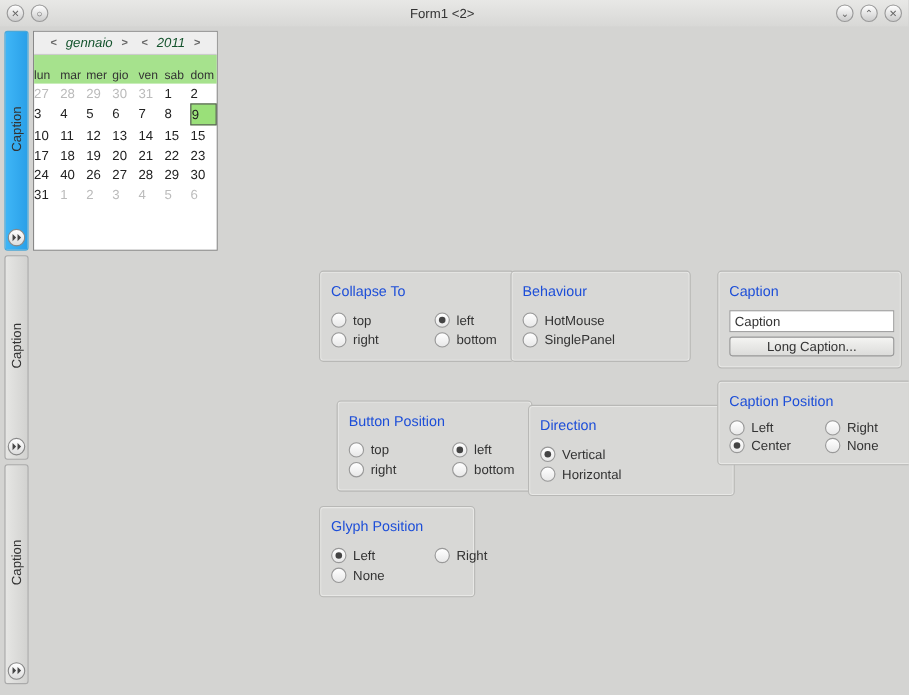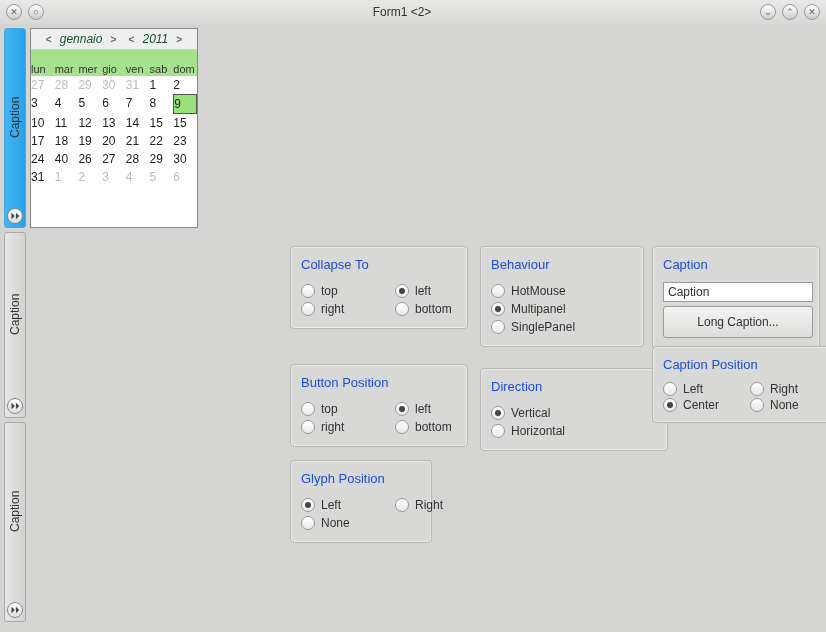--- a/index.html
+++ b/index.html
@@ -37,21 +37,21 @@
 .groupbox .gb-title { text-align:left; color:#1d4ed8; margin:4px 0 10px 0; font-size:13px;}
 .radio-row { display:flex; gap:24px; padding:2px 0;}
 .radio { display:flex; align-items:center; gap:6px; min-width:70px;}
 .radio .dot { width:14px;height:14px;border-radius:50%;background:linear-gradient(#fff,#e8e8e8);border:1px solid #999;display:flex;align-items:center;justify-content:center;}
 .radio .dot.on::after { content:'';width:6px;height:6px;border-radius:50%;background:#444;}
 .radio span { color:#333;}
 .radio-col .radio { padding:2px 0; }
 
 
 .caption-input { width:150px;height:20px;border:1px solid #999;background:#fff;padding:0 4px;color:#333;font-size:12px;}
-.long-btn { width:150px;height:32px;margin-top:4px;border:1px solid #999;border-radius:3px;background:linear-gradient(#f4f4f2,#dcdcda);color:#333;cursor:pointer;}
+.long-btn { width:150px;height:18px;margin-top:4px;border:1px solid #999;border-radius:3px;background:linear-gradient(#f4f4f2,#dcdcda);color:#333;cursor:pointer;}
 .radio-grid { display:grid; grid-template-columns: 1fr 1fr; row-gap:2px;}
 </style>
 </head>
 <body>
 
 <div class="titlebar">
   <div class="tb-left">
     <div class="tb-btn">✕</div>
     <div class="tb-btn">○</div>
   </div>
@@ -162,21 +162,21 @@
             <span>right</span>
           </div>
           <div class="radio">
             <div class="dot"></div>
             <span>bottom</span>
           </div>
         </div>
       </div>
   </div>
 
-  <div class="groupbox" style="left:290px;top:340px;width:178px">
+  <div class="groupbox" style="left:306px;top:340px;width:178px">
     <div class="gb-title">Button Position</div>
     <div id="g-button">
         <div class="radio-row">
           <div class="radio">
             <div class="dot"></div>
             <span>top</span>
           </div>
           <div class="radio">
             <div class="dot on"></div>
             <span>left</span>
@@ -210,30 +210,26 @@
         </div>
         <div class="radio-row">
           <div class="radio">
             <div class="dot"></div>
             <span>None</span>
           </div>
         </div>
       </div>
   </div>
 
-  <div class="groupbox" style="left:480px;top:222px;width:164px">
+  <div class="groupbox" style="left:464px;top:222px;width:164px">
     <div class="gb-title">Behaviour</div>
     <div class="radio-col" id="g-behaviour">
         <div class="radio">
           <div class="dot"></div>
           <span>HotMouse</span>
-        </div>
-        <div class="radio">
-          <div class="dot on"></div>
-          <span>Multipanel</span>
         </div>
         <div class="radio">
           <div class="dot"></div>
           <span>SinglePanel</span>
         </div>
       </div>
   </div>
 
   <div class="groupbox" style="left:480px;top:344px;width:188px">
     <div class="gb-title">Direction</div>

